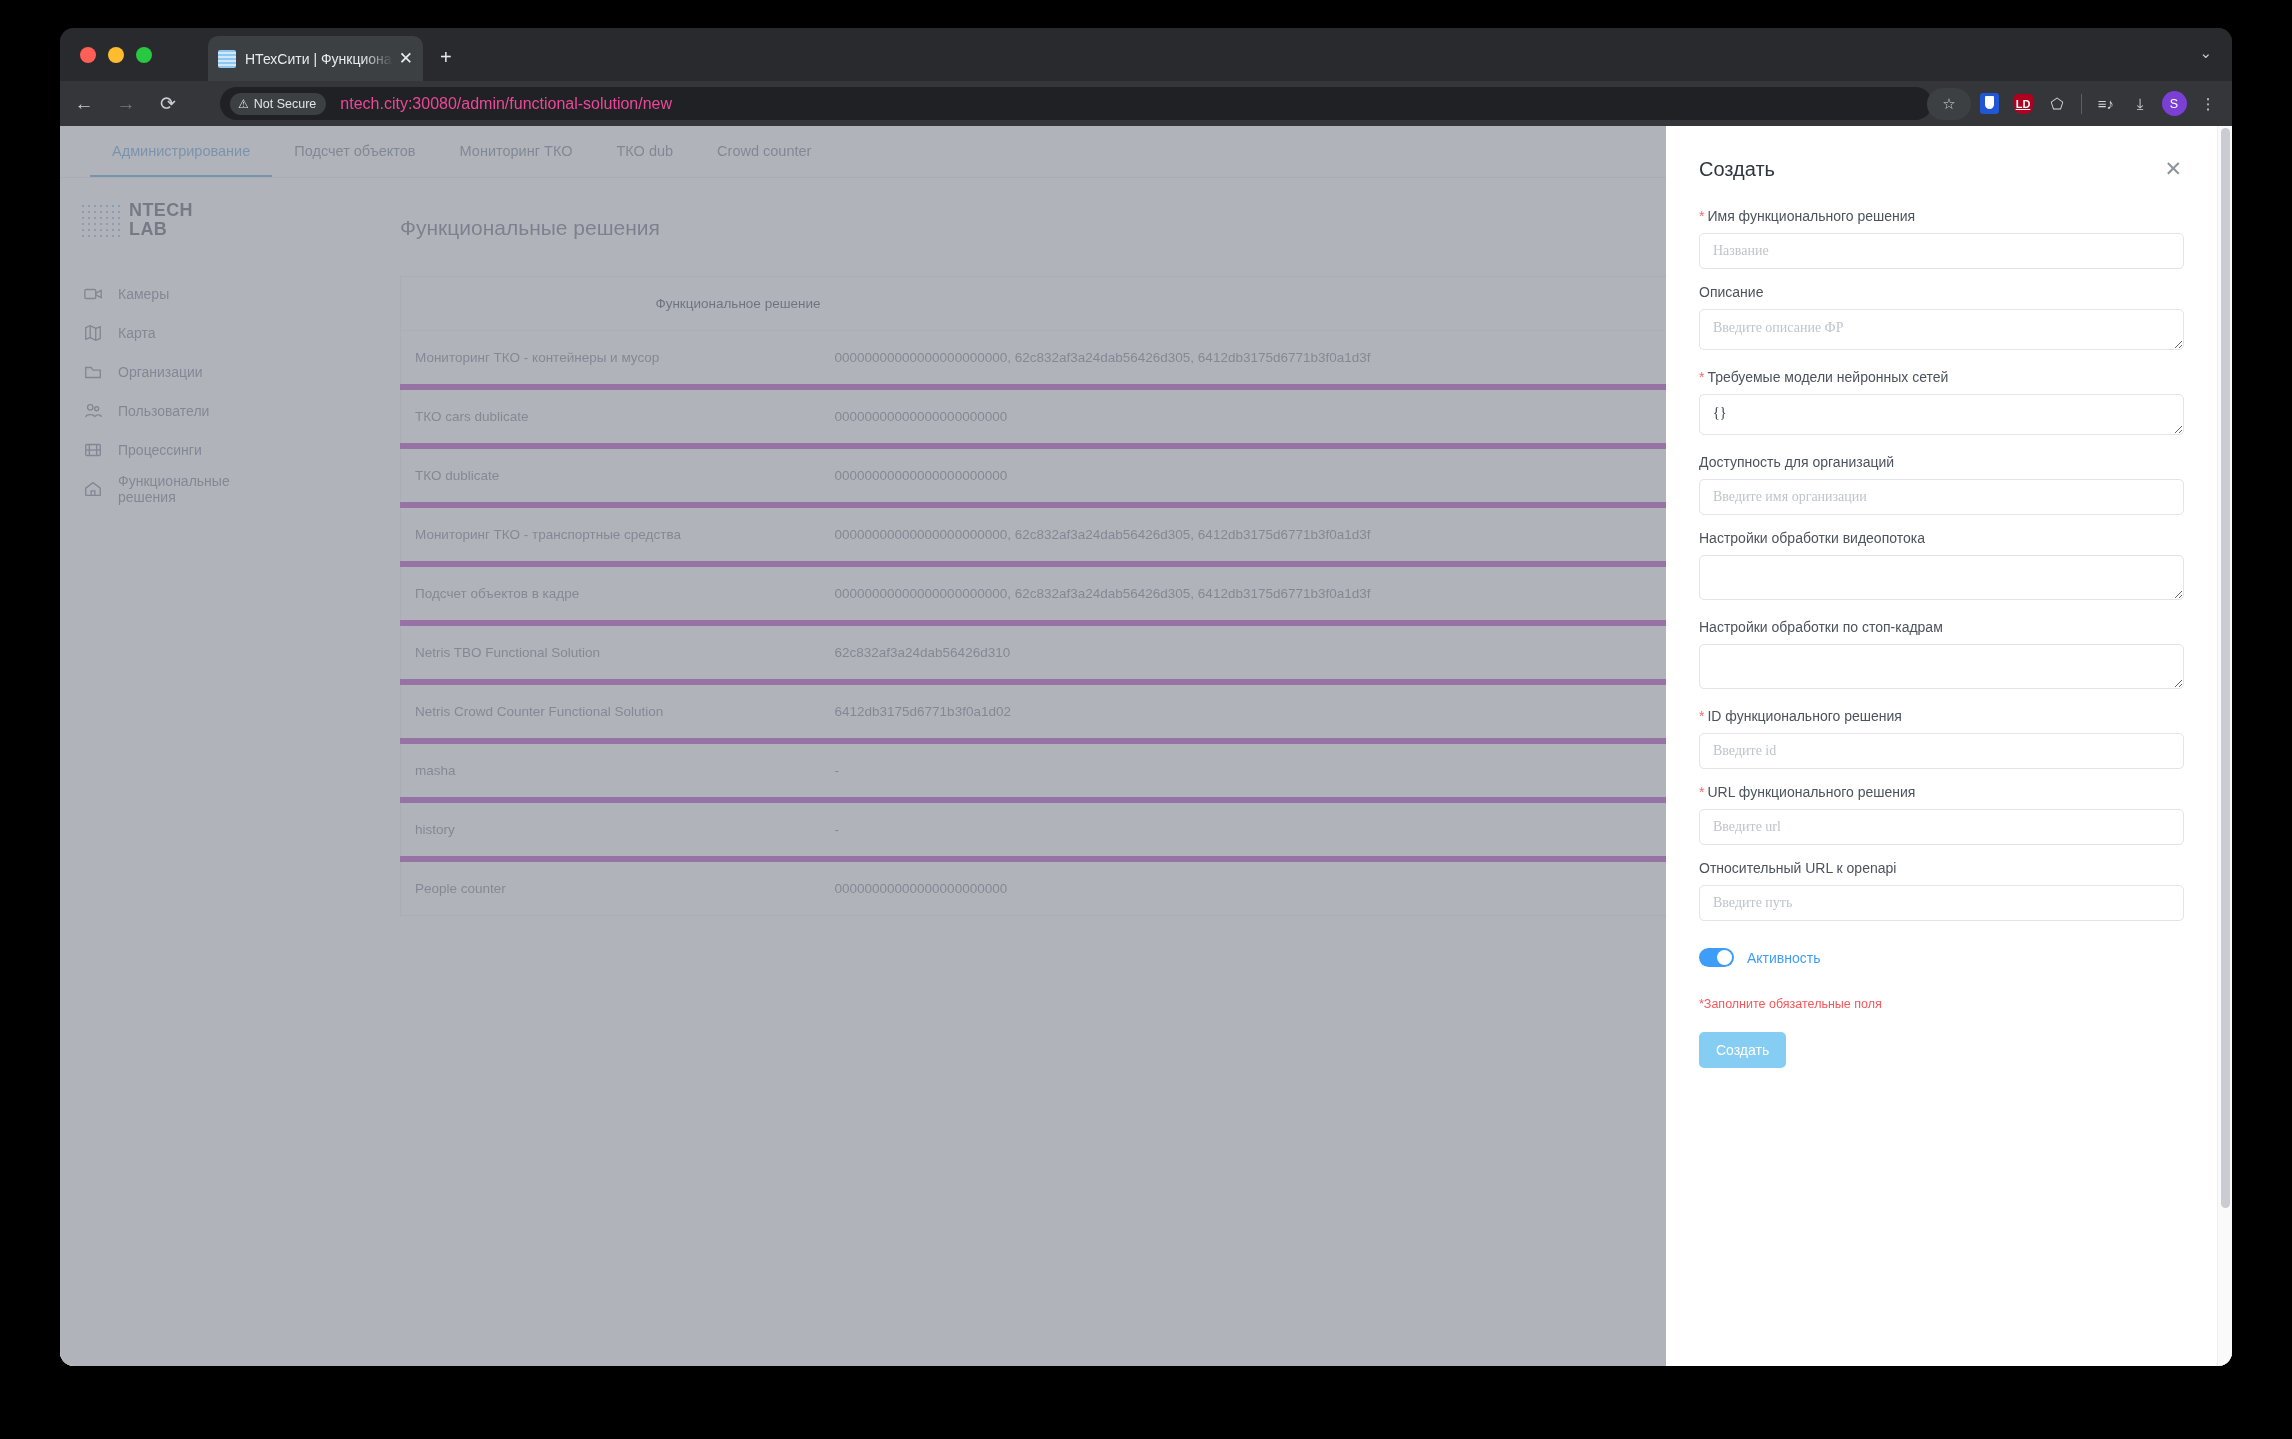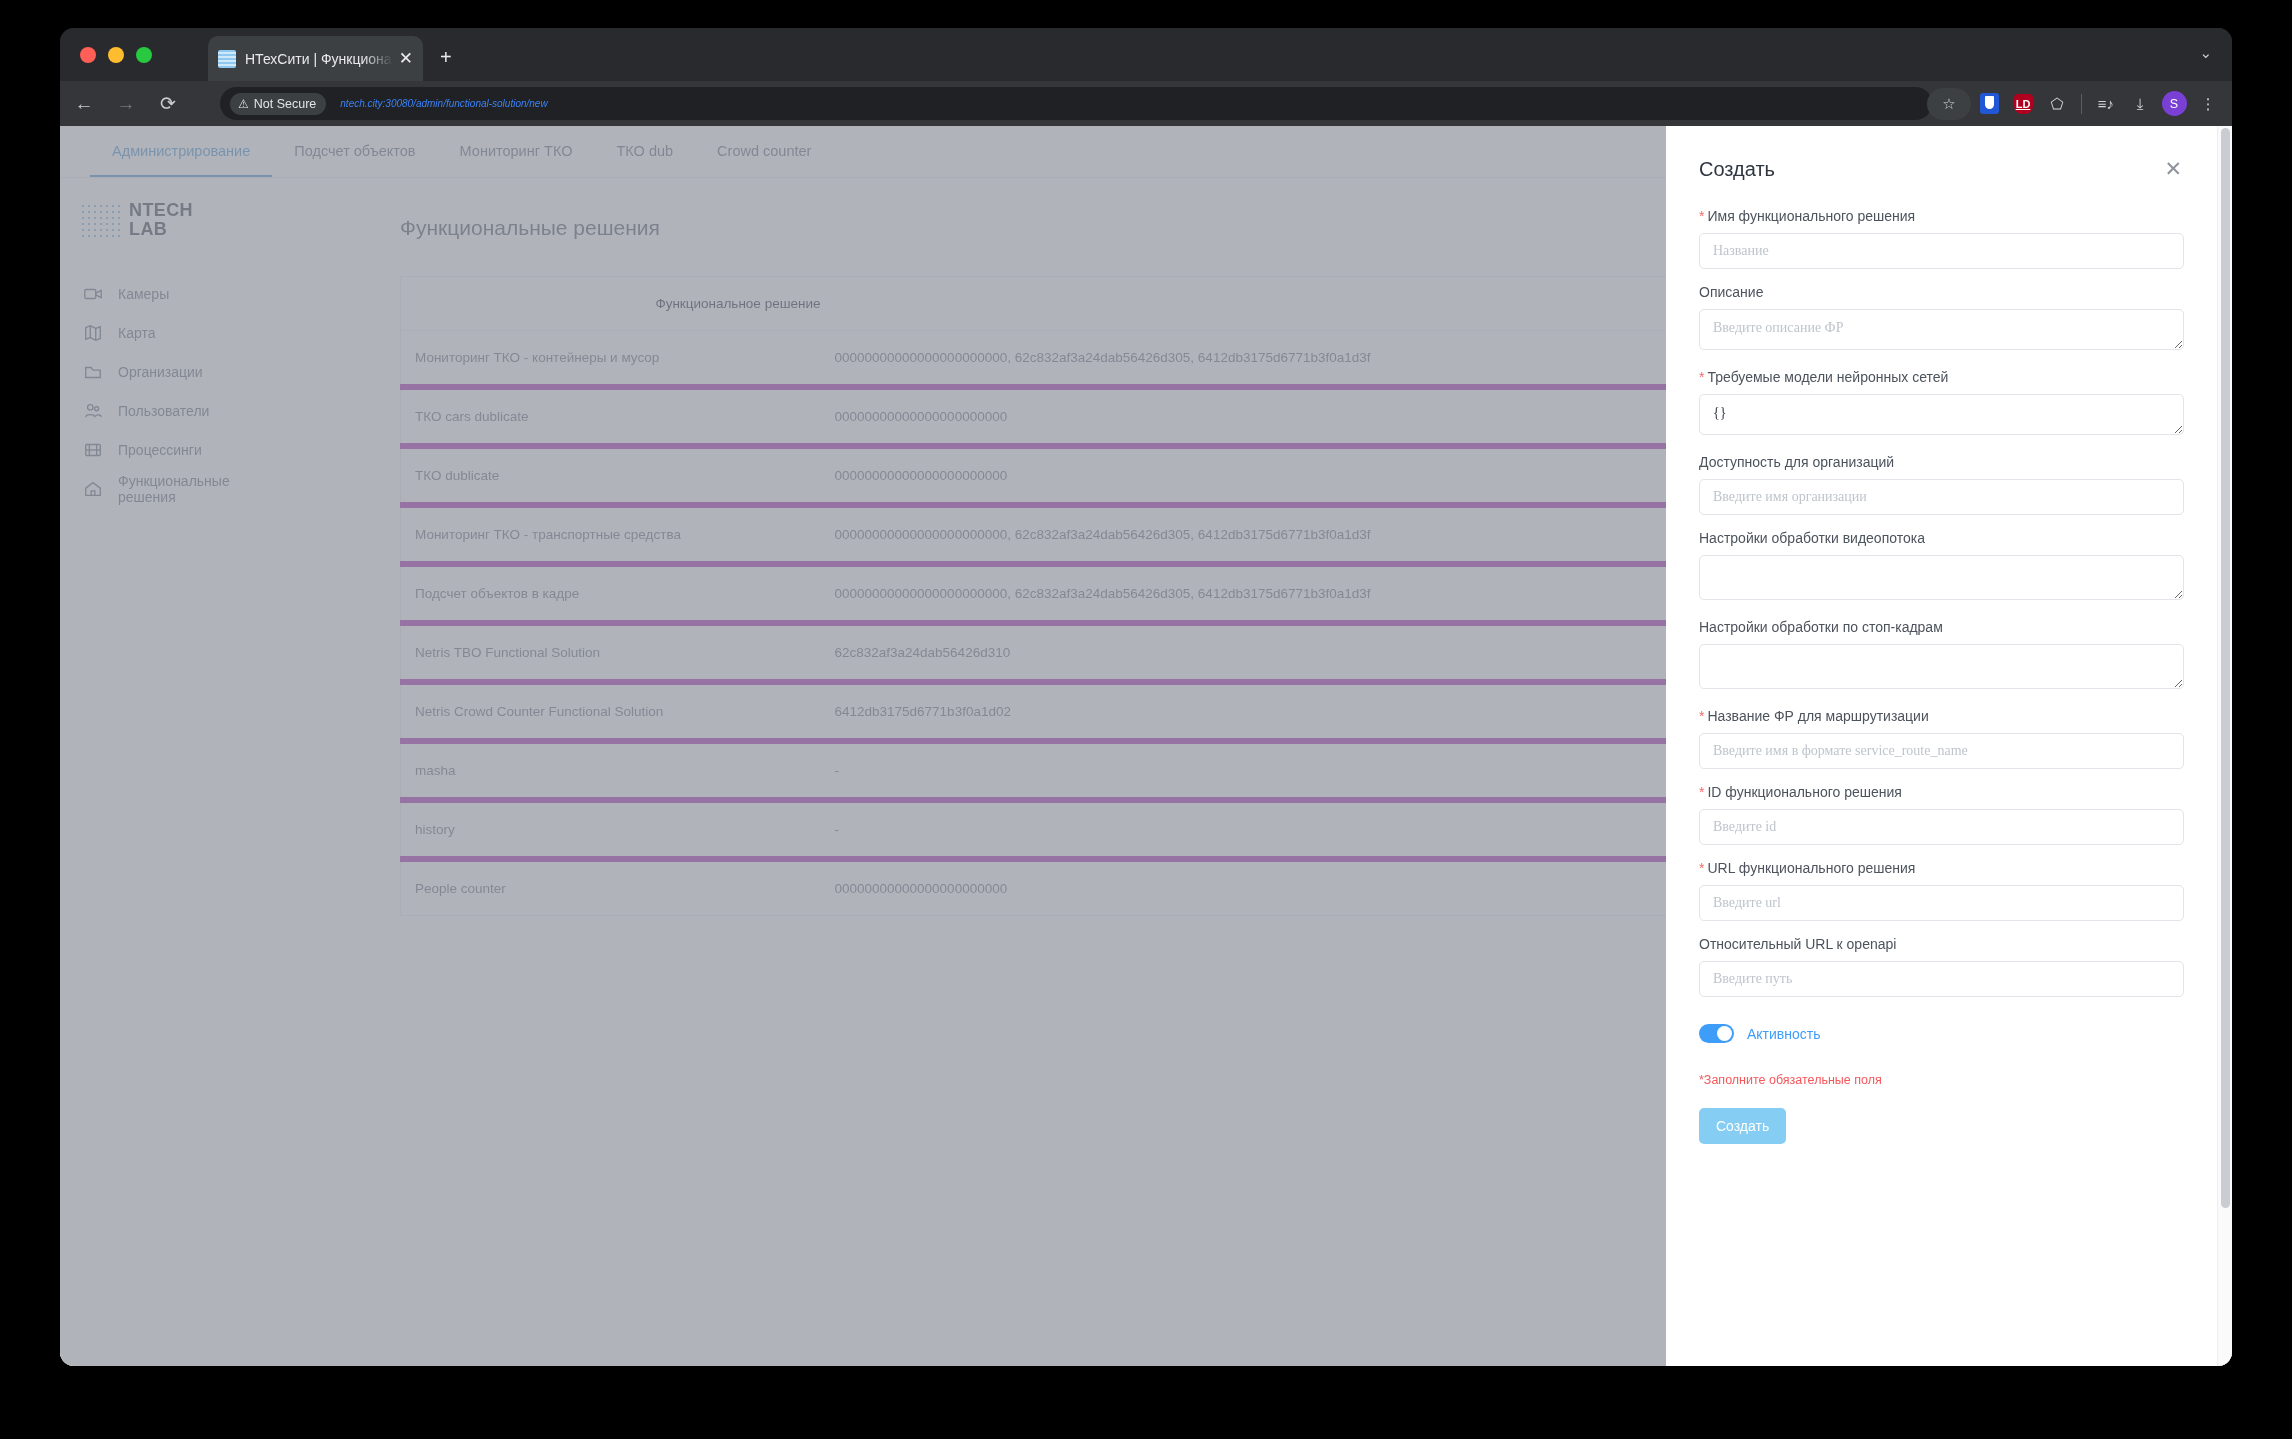--- a/index.html
+++ b/index.html
@@ -104,24 +104,23 @@
     display: flex; align-items: center; gap: 5px;
     background: #3c4043;
     color: #e2e4e7;
     font-size: 12.5px;
     padding: 4px 10px 4px 8px;
     border-radius: 14px;
     white-space: nowrap;
   }
   #warning-icon { font-size: 12px; }
   #url-text {
-    color: #3b82f6; font-size: 10px;
+    color: #ec4899; font-size: 16px;
     margin-left: 14px;
     white-space: nowrap;
-    font-style: italic;
   }
   #toolbar-right {
     position: absolute; right: 8px; top: 0; height: 45px;
     display: flex; align-items: center; gap: 2px;
   }
   .tb-icon {
     width: 32px; height: 32px;
     display: flex; align-items: center; justify-content: center;
     color: #d2d4d7; font-size: 15px;
   }
@@ -563,21 +562,20 @@
         <div id="drawer-close">✕</div>
       </div>
 
       <div id="drawer-fields">
           <div class="field"><label class="field-label"><span class="req-star">*</span>Имя функционального решения</label><input class="ctrl" type="text" placeholder="Название" style=""></div>
           <div class="field"><label class="field-label">Описание</label><textarea class="ctrl ta-sm" placeholder="Введите описание ФР" style=""></textarea></div>
           <div class="field"><label class="field-label"><span class="req-star">*</span>Требуемые модели нейронных сетей</label><textarea class="ctrl ta-sm" style="">{}</textarea></div>
           <div class="field"><label class="field-label">Доступность для организаций</label><input class="ctrl" type="text" placeholder="Введите имя организации" style=""></div>
           <div class="field"><label class="field-label">Настройки обработки видеопотока</label><textarea class="ctrl ta-md" style=""></textarea></div>
           <div class="field"><label class="field-label">Настройки обработки по стоп-кадрам</label><textarea class="ctrl ta-md" style=""></textarea></div>
-          <div class="field"><label class="field-label"><span class="req-star">*</span>Название ФР для маршрутизации</label><input class="ctrl" type="text" placeholder="Введите имя в формате service_route_name" style=""></div>
           <div class="field"><label class="field-label"><span class="req-star">*</span>ID функционального решения</label><input class="ctrl" type="text" placeholder="Введите id" style=""></div>
           <div class="field"><label class="field-label"><span class="req-star">*</span>URL функционального решения</label><input class="ctrl" type="text" placeholder="Введите url" style=""></div>
           <div class="field"><label class="field-label">Относительный URL к openapi</label><input class="ctrl" type="text" placeholder="Введите путь" style=""></div>
         </div>
 
       <div id="activity-row">
         <div id="activity-toggle"></div>
         <div id="activity-label">Активность</div>
       </div>
 

